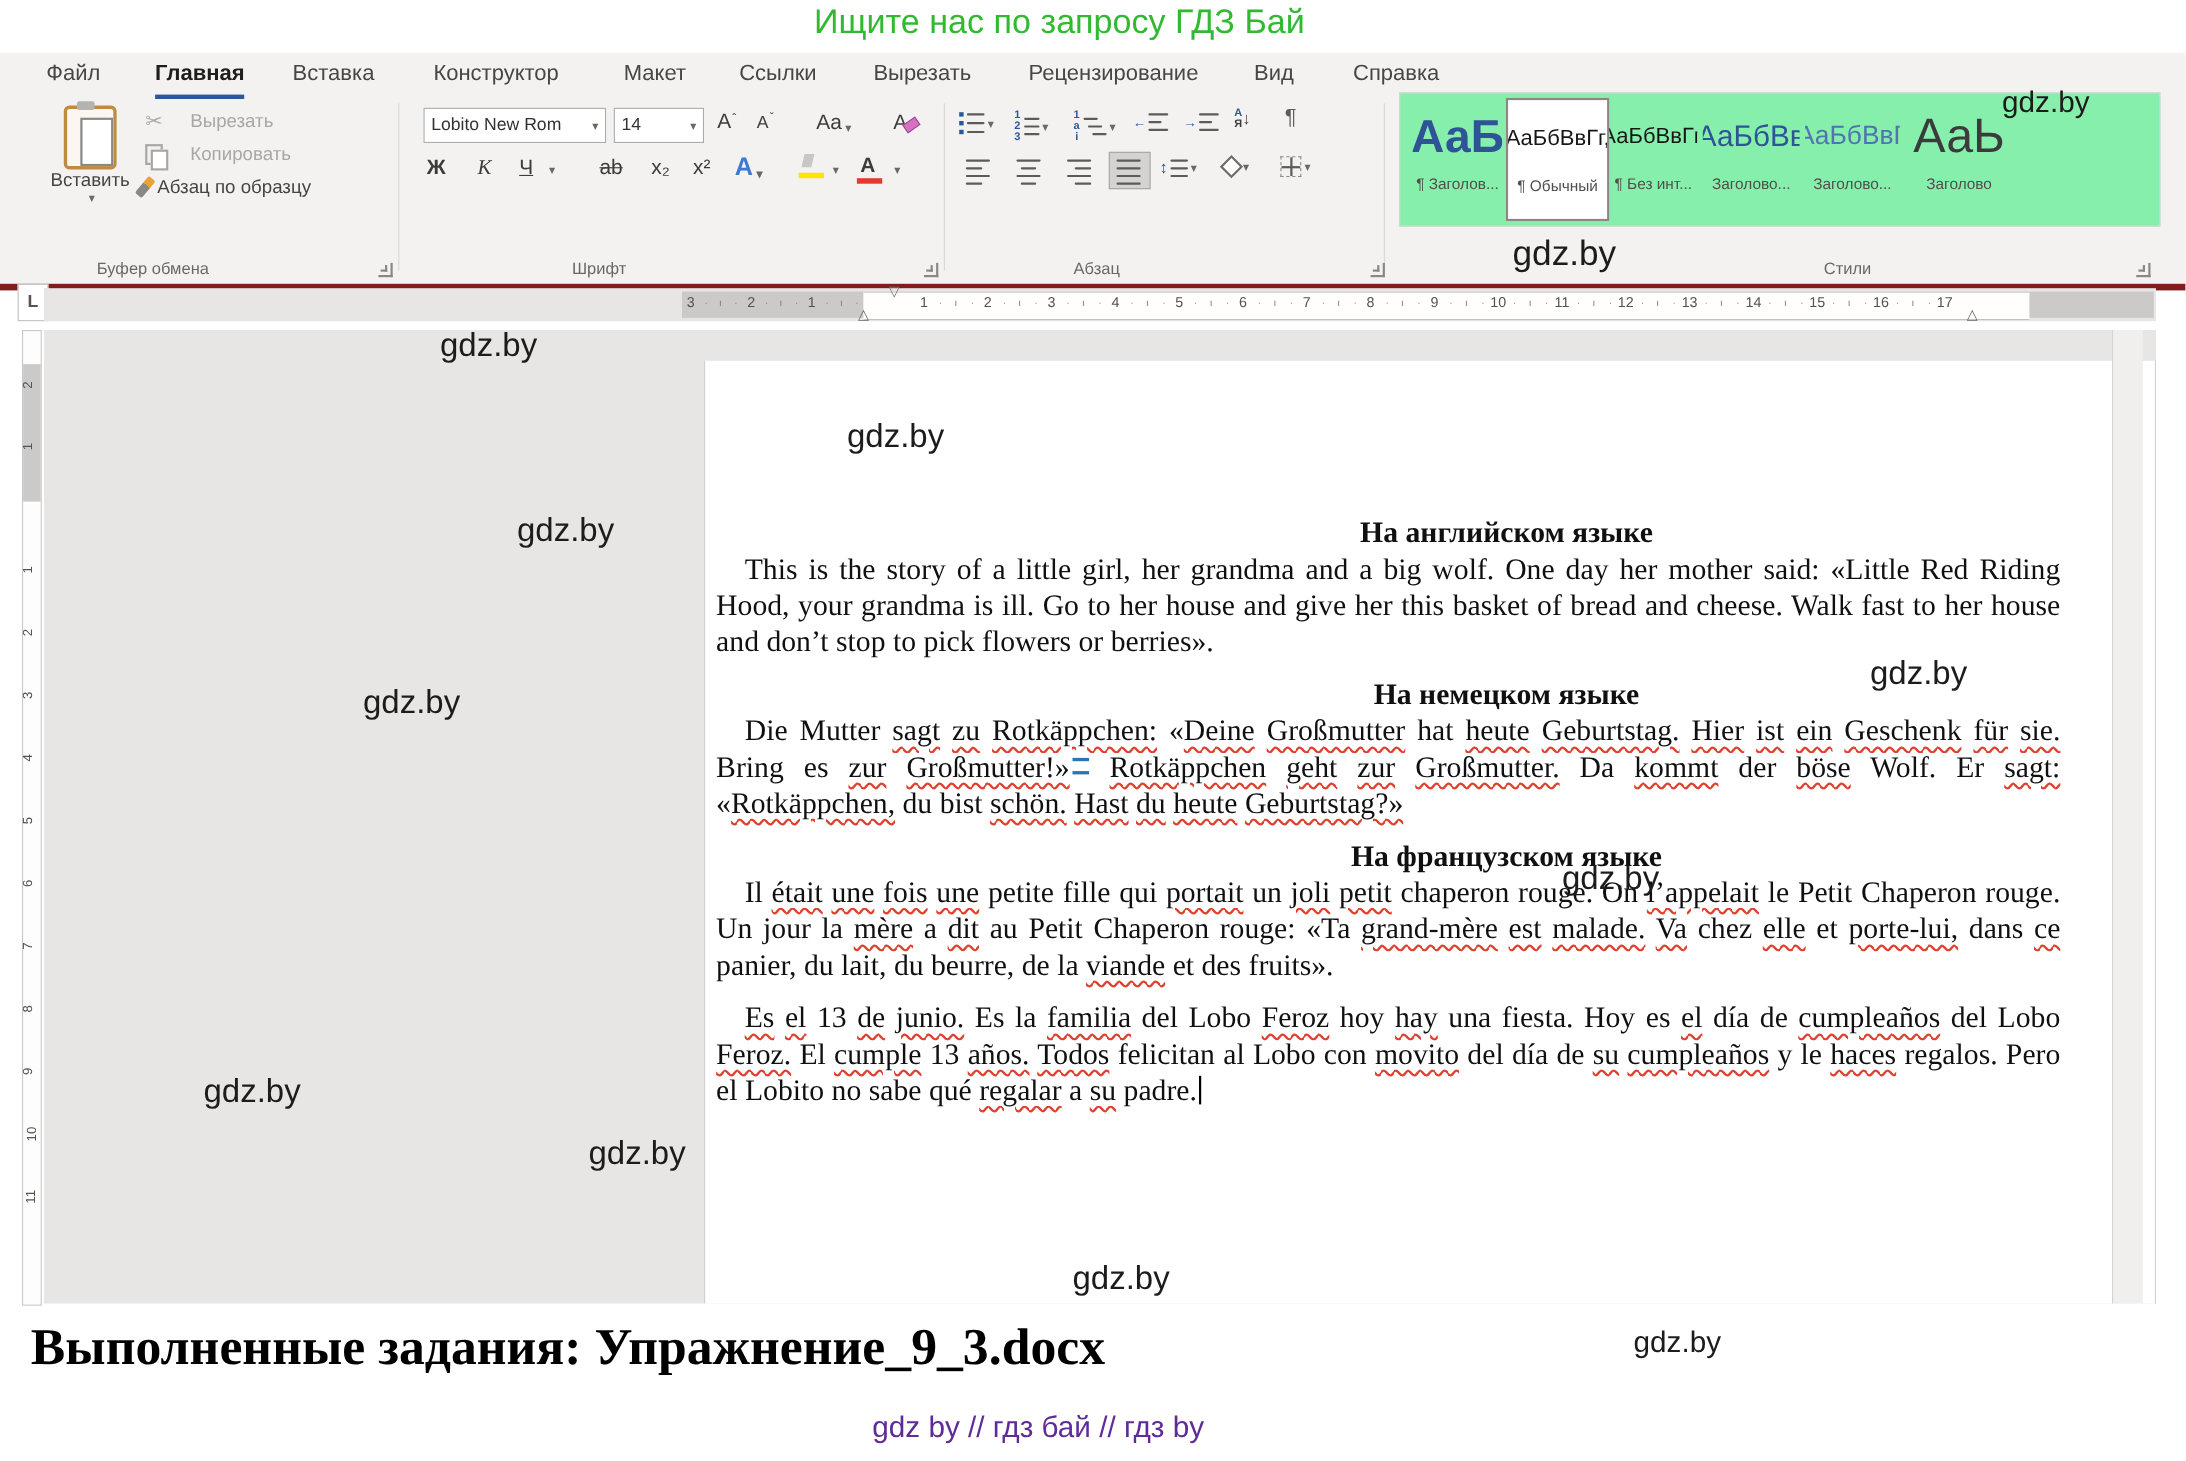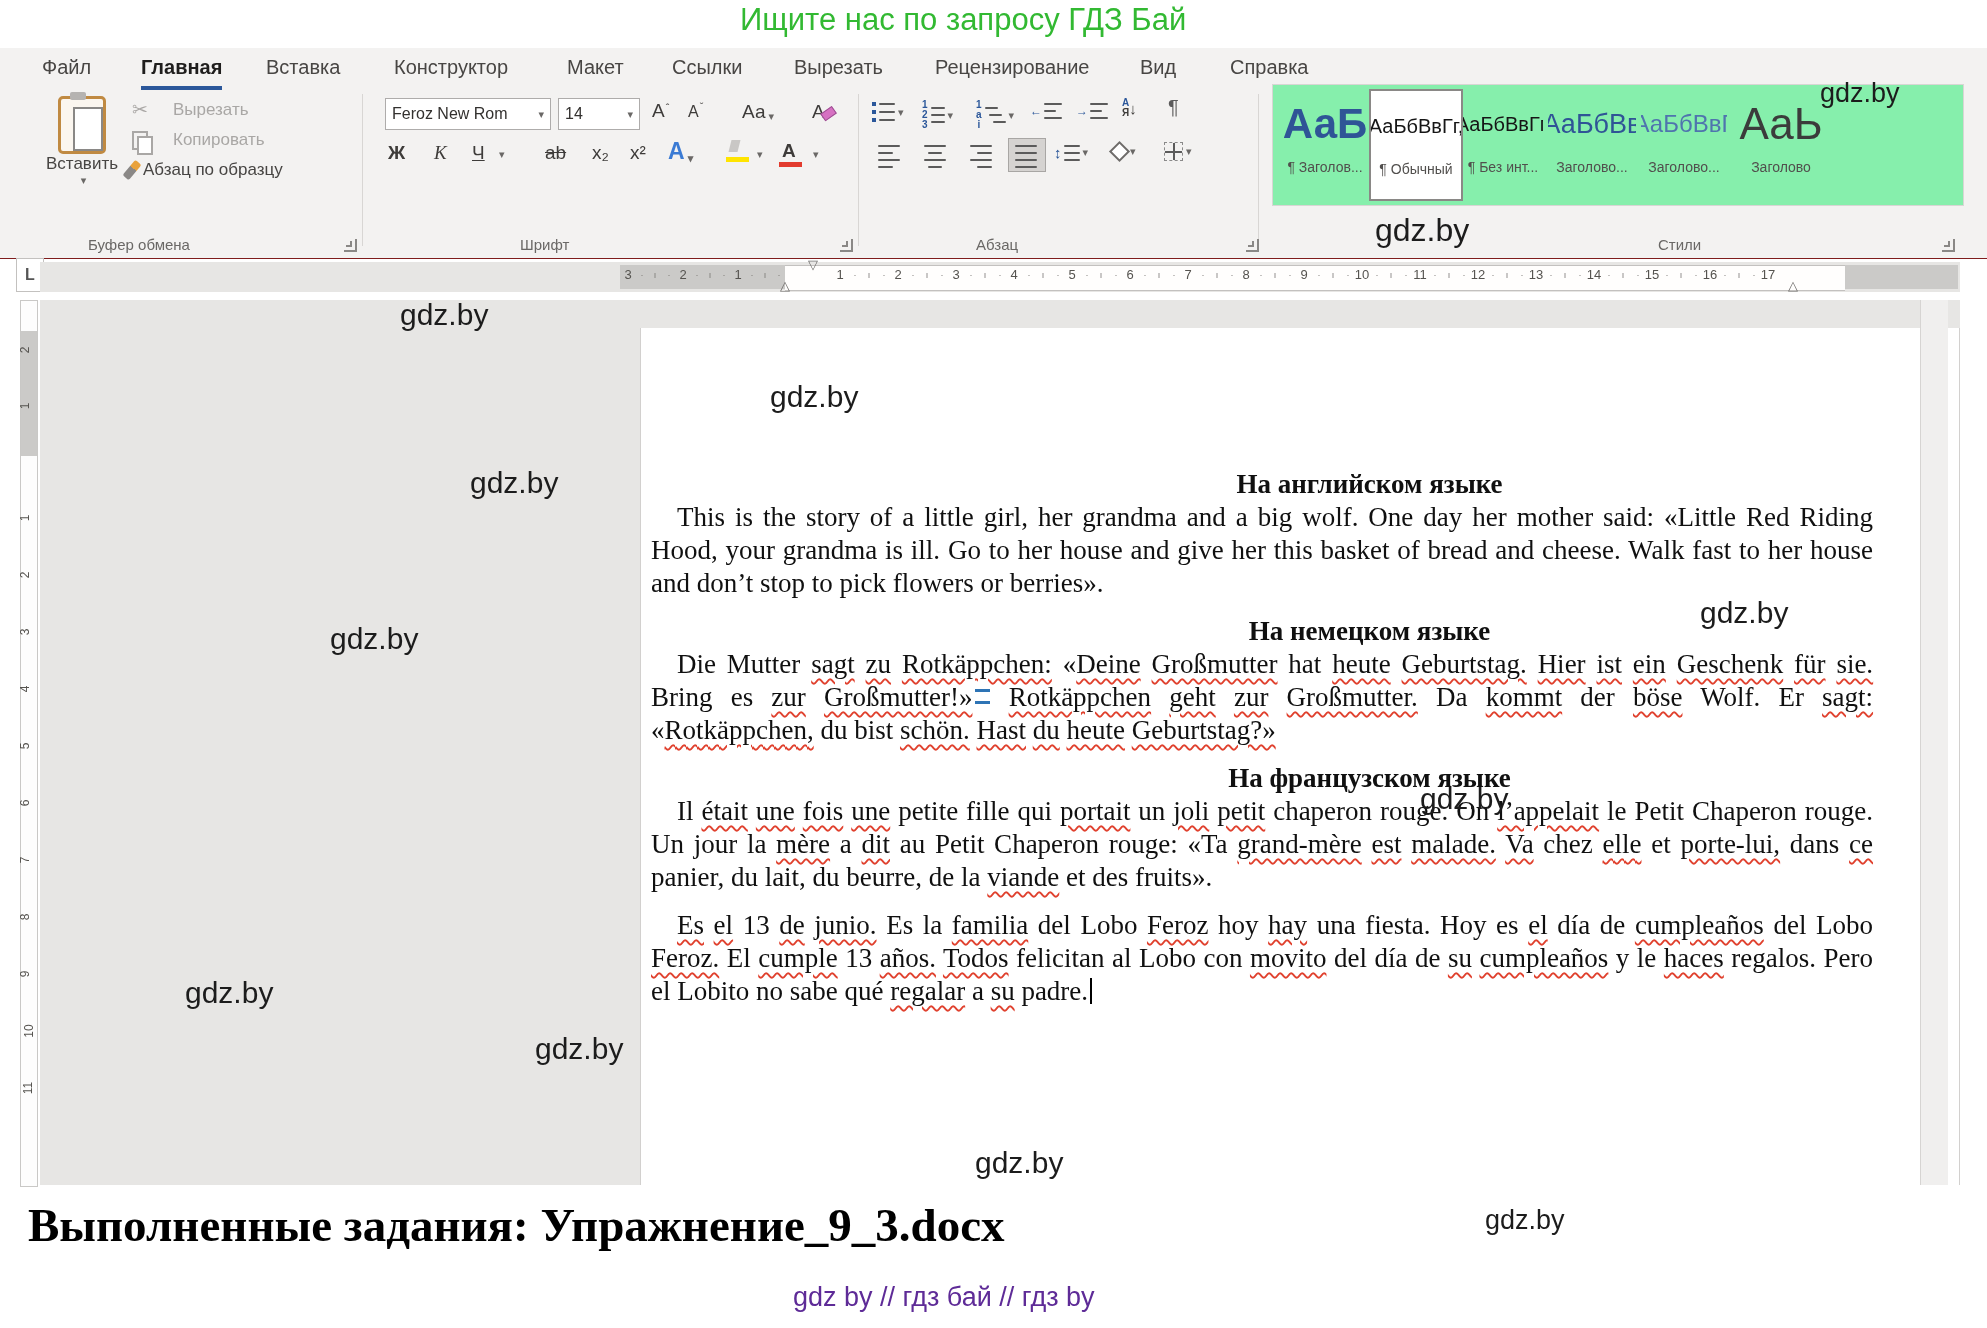--- a/index.html
+++ b/index.html
@@ -5,21 +5,21 @@
   html,body{margin:0;padding:0;background:#fff;}
   #root{position:relative;width:1987px;height:1328px;background:#fff;overflow:hidden;
         font-family:"Liberation Sans",sans-serif;color:#444;}
   .abs{position:absolute;}
 
   
   .promo-top{position:absolute;left:740px;top:2px;font-size:31px;color:#32b932;}
 
   
   .ribbon{position:absolute;left:0;top:48px;width:1987px;height:210px;background:#f3f2f1;
-          border-bottom:1px solid #7f1d1d;}
+          border-bottom:6px solid #7f1d1d;}
   .tab{position:absolute;top:8px;font-size:20px;color:#484644;padding-bottom:7px;cursor:default;}
   .tab.active{color:#1f1e1d;font-weight:bold;border-bottom:4px solid #2b579a;}
   .vsep{position:absolute;top:46px;height:152px;width:1px;background:#d8d6d4;}
   .grp-label{position:absolute;top:188px;font-size:15px;color:#6a6866;text-align:left;}
   .launcher{position:absolute;top:191px;width:11px;height:11px;border-right:2px solid #8a8886;border-bottom:2px solid #8a8886;}
   .launcher::before{content:"";position:absolute;right:3px;bottom:3px;width:4px;height:4px;
                     border-right:2px solid #8a8886;border-bottom:2px solid #8a8886;}
   .dd{font-size:11px;color:#6a6866;margin-left:3px;}
   .btxt{font-size:17px;color:#474543;}
   .gray .btxt{color:#a9a7a5;margin-left:18px;}
@@ -155,21 +155,21 @@
       <span class="btxt">Копировать</span>
     </div>
     <div class="rowbtn" style="left:128px;top:112px">
       <span class="ic-brush"></span>
       <span class="btxt">Абзац по образцу</span>
     </div>
     <div class="grp-label" style="left:88px;width:180px">Буфер обмена</div>
     <div class="launcher" style="left:344px"></div>
 
     <div class="combo" style="left:385px;top:50px;width:152px">
-      <span>Feroz New Rom</span>
+      <span>Lobito New Rom</span>
         <span class="dd">▾</span>
     </div>
     <div class="combo" style="left:558px;top:50px;width:68px">
       <span>14</span>
         <span class="dd">▾</span>
     </div>
     <div class="fbtn" style="left:652px;top:52px">
       <span>А</span>
         <span class="sup">ˆ</span>
     </div>

